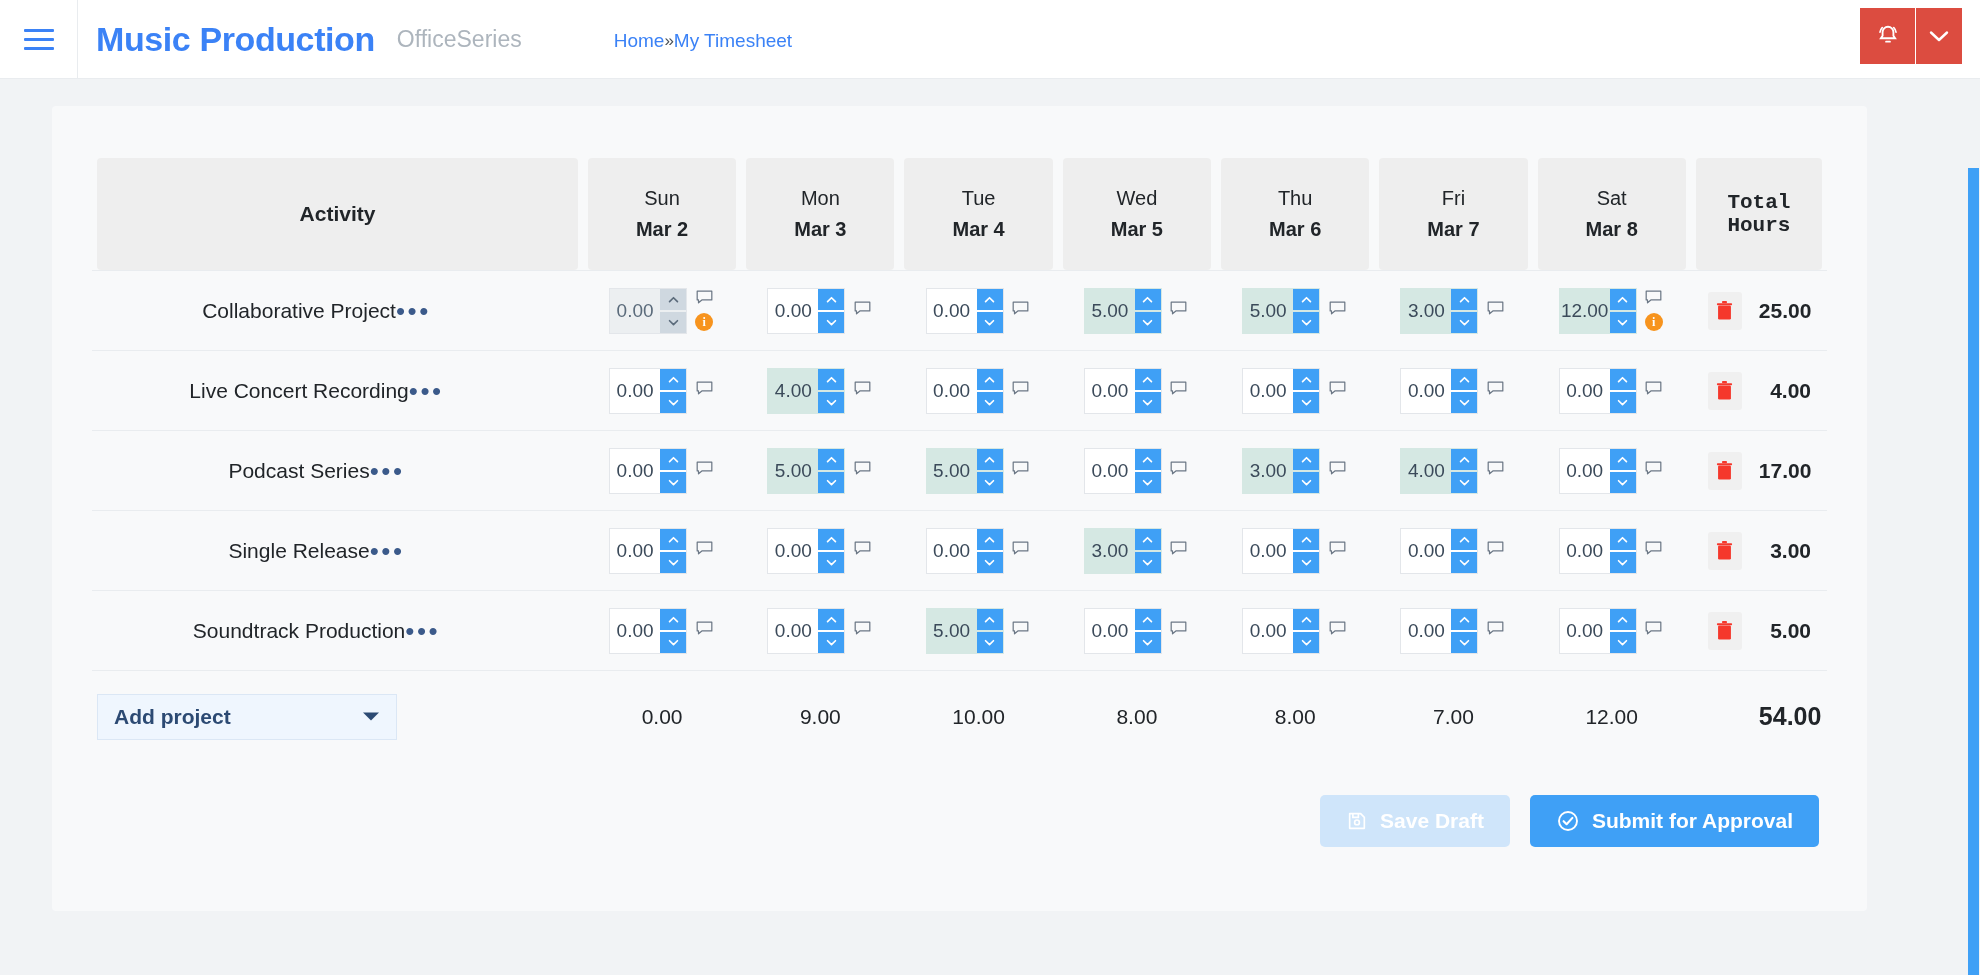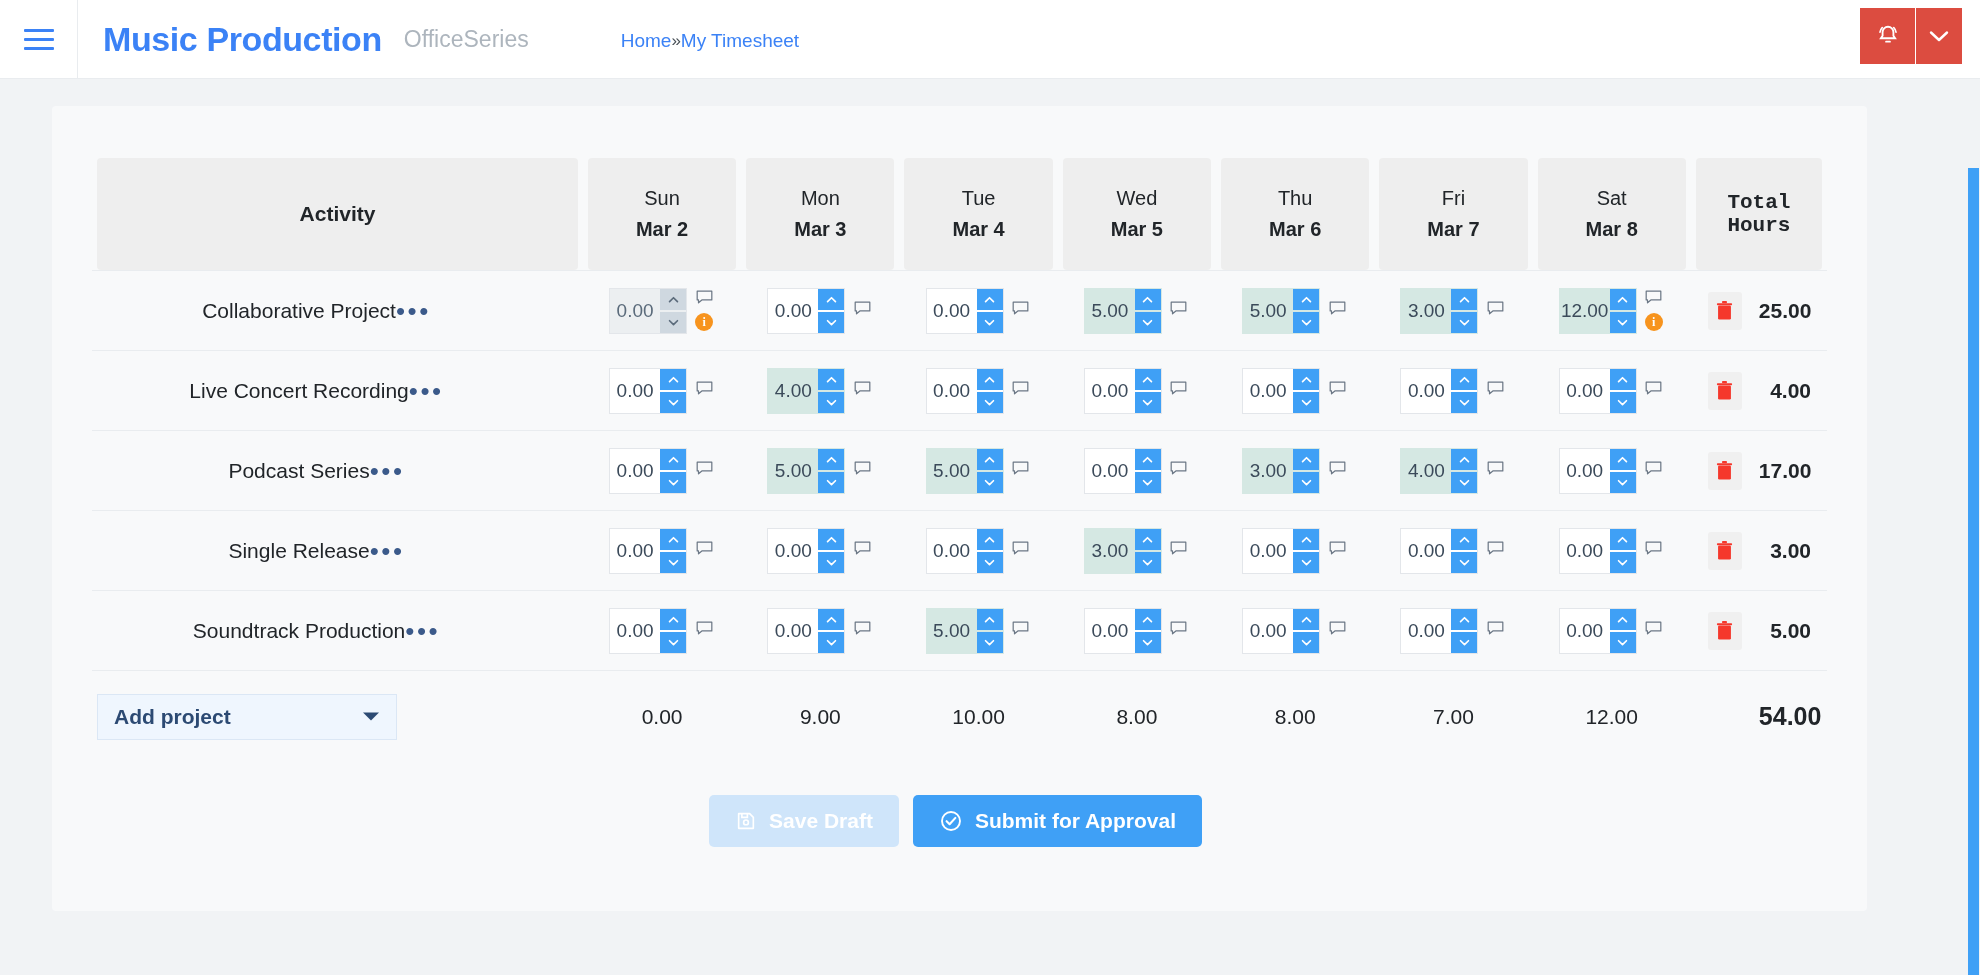--- a/index.html
+++ b/index.html
@@ -21,21 +21,21 @@
     width: 78px; height: 79px;
     display: flex; align-items: center; justify-content: center;
     border-right: 1px solid #e9ecef;
     cursor: pointer;
   }
   .hamburger { width: 30px; display: flex; flex-direction: column; gap: 6px; }
   .hamburger span { display: block; height: 3px; background: #3b82f6; border-radius: 1px; }
 
   .brand-title {
     font-size: 34px; font-weight: bold; color: #3b82f6;
-    margin-left: 25px; letter-spacing: -0.4px;
+    margin-left: 18px; letter-spacing: -0.4px;
   }
   .brand-sub {
     font-size: 23px; color: #adb5bd; margin-left: 22px; font-weight: normal;
   }
   .breadcrumb {
     margin-left: 92px; font-size: 19px; color: #3b82f6; display: flex; align-items: center; gap: 0;
     padding-top: 4px;
   }
   .breadcrumb a { color: #3b82f6; text-decoration: none; cursor: pointer; }
   .breadcrumb .sep { color: #495057; font-size: 17px; }
@@ -138,21 +138,21 @@
   .addproj {
     width: 300px; height: 46px; background: #eff6fe; border: 1px solid #dbe7f5;
     display: flex; align-items: center; justify-content: space-between;
     padding: 0 16px; cursor: pointer; margin-left: 5px;
   }
   .addproj span { font-size: 21px; font-weight: bold; color: #2c4a73; text-align: right; }
   .coltotal { text-align: center; font-size: 21px; color: #212529; }
   .grandtotal { text-align: right; font-size: 25px; font-weight: bold; color: #212529; padding-right: 16px; }
 
   
-  .actions { display: flex; justify-content: center; gap: 14px; margin-top: 32px; padding-right: 8px; }
+  .actions { display: flex; justify-content: flex-end; gap: 20px; margin-top: 32px; padding-right: 8px; }
   .btn {
     display: flex; align-items: center; gap: 12px;
     height: 52px; padding: 0 26px; border-radius: 5px;
     font-size: 21px; font-weight: bold; border: none; cursor: pointer;
     font-family: "Liberation Sans", sans-serif;
   }
   .btn-draft { background: #cfe5fa; color: #ffffff; }
   .btn-submit { background: #3fa0f6; color: #ffffff; }
 </style>
 </head>

